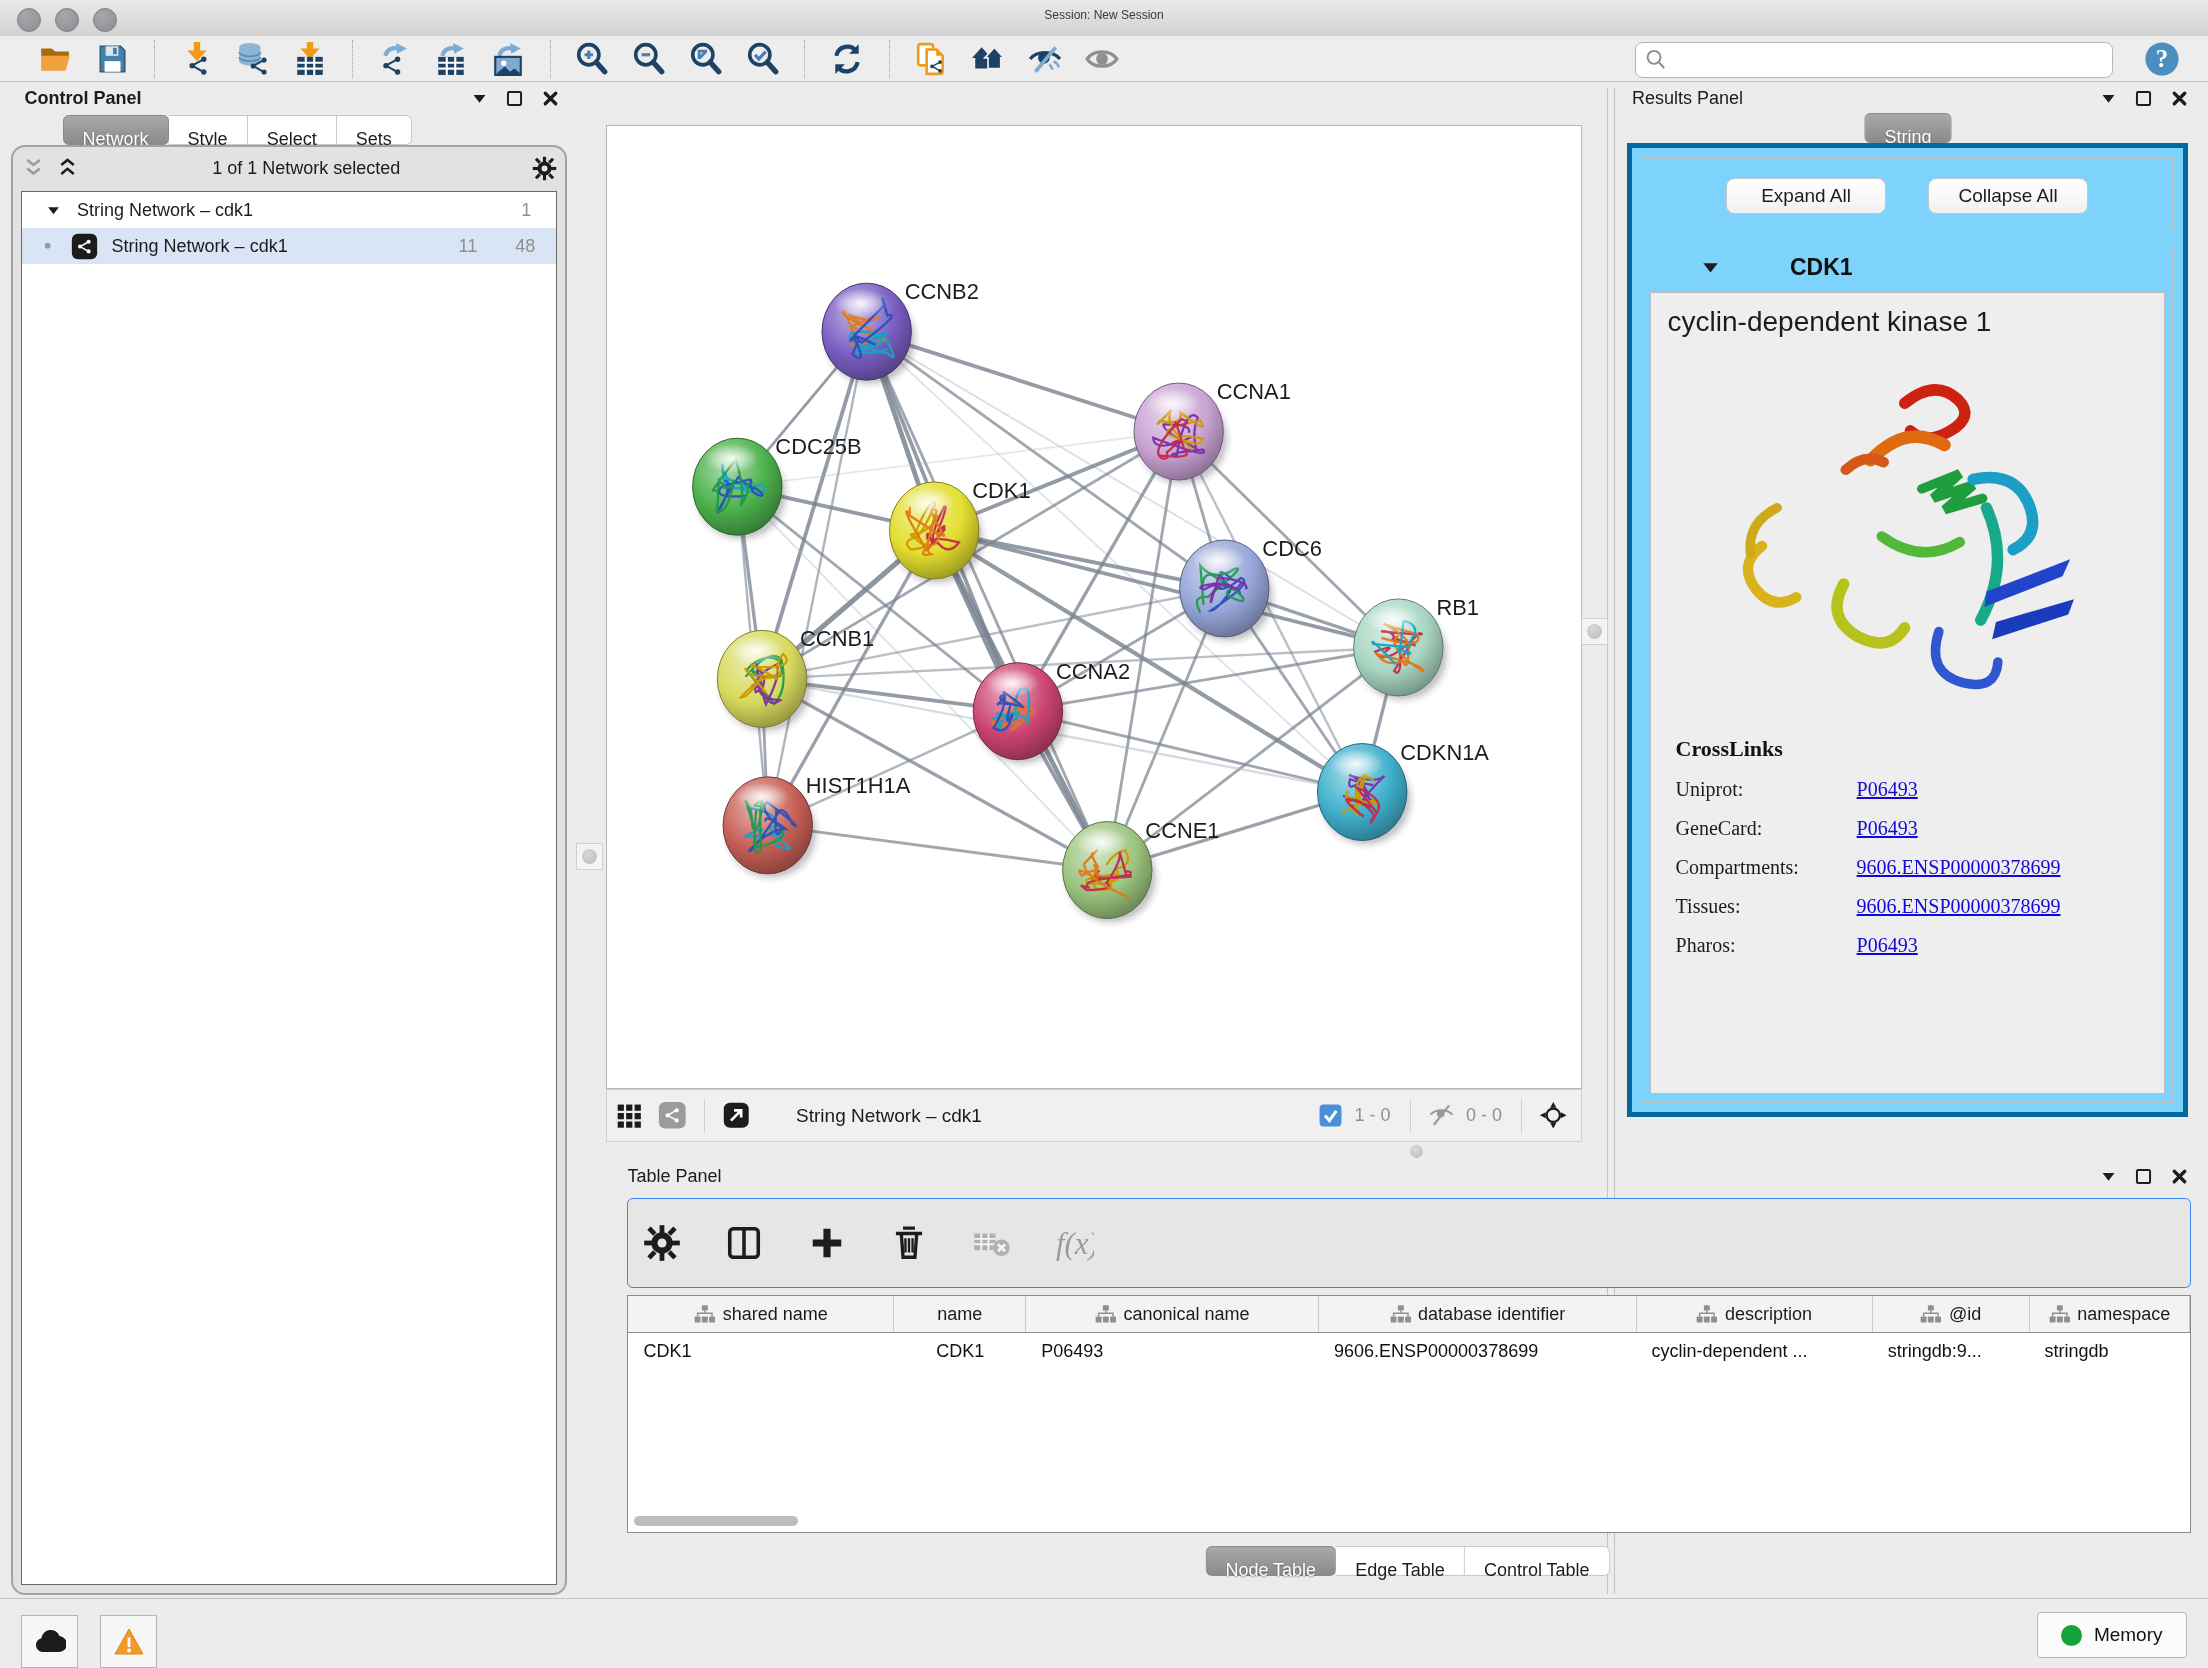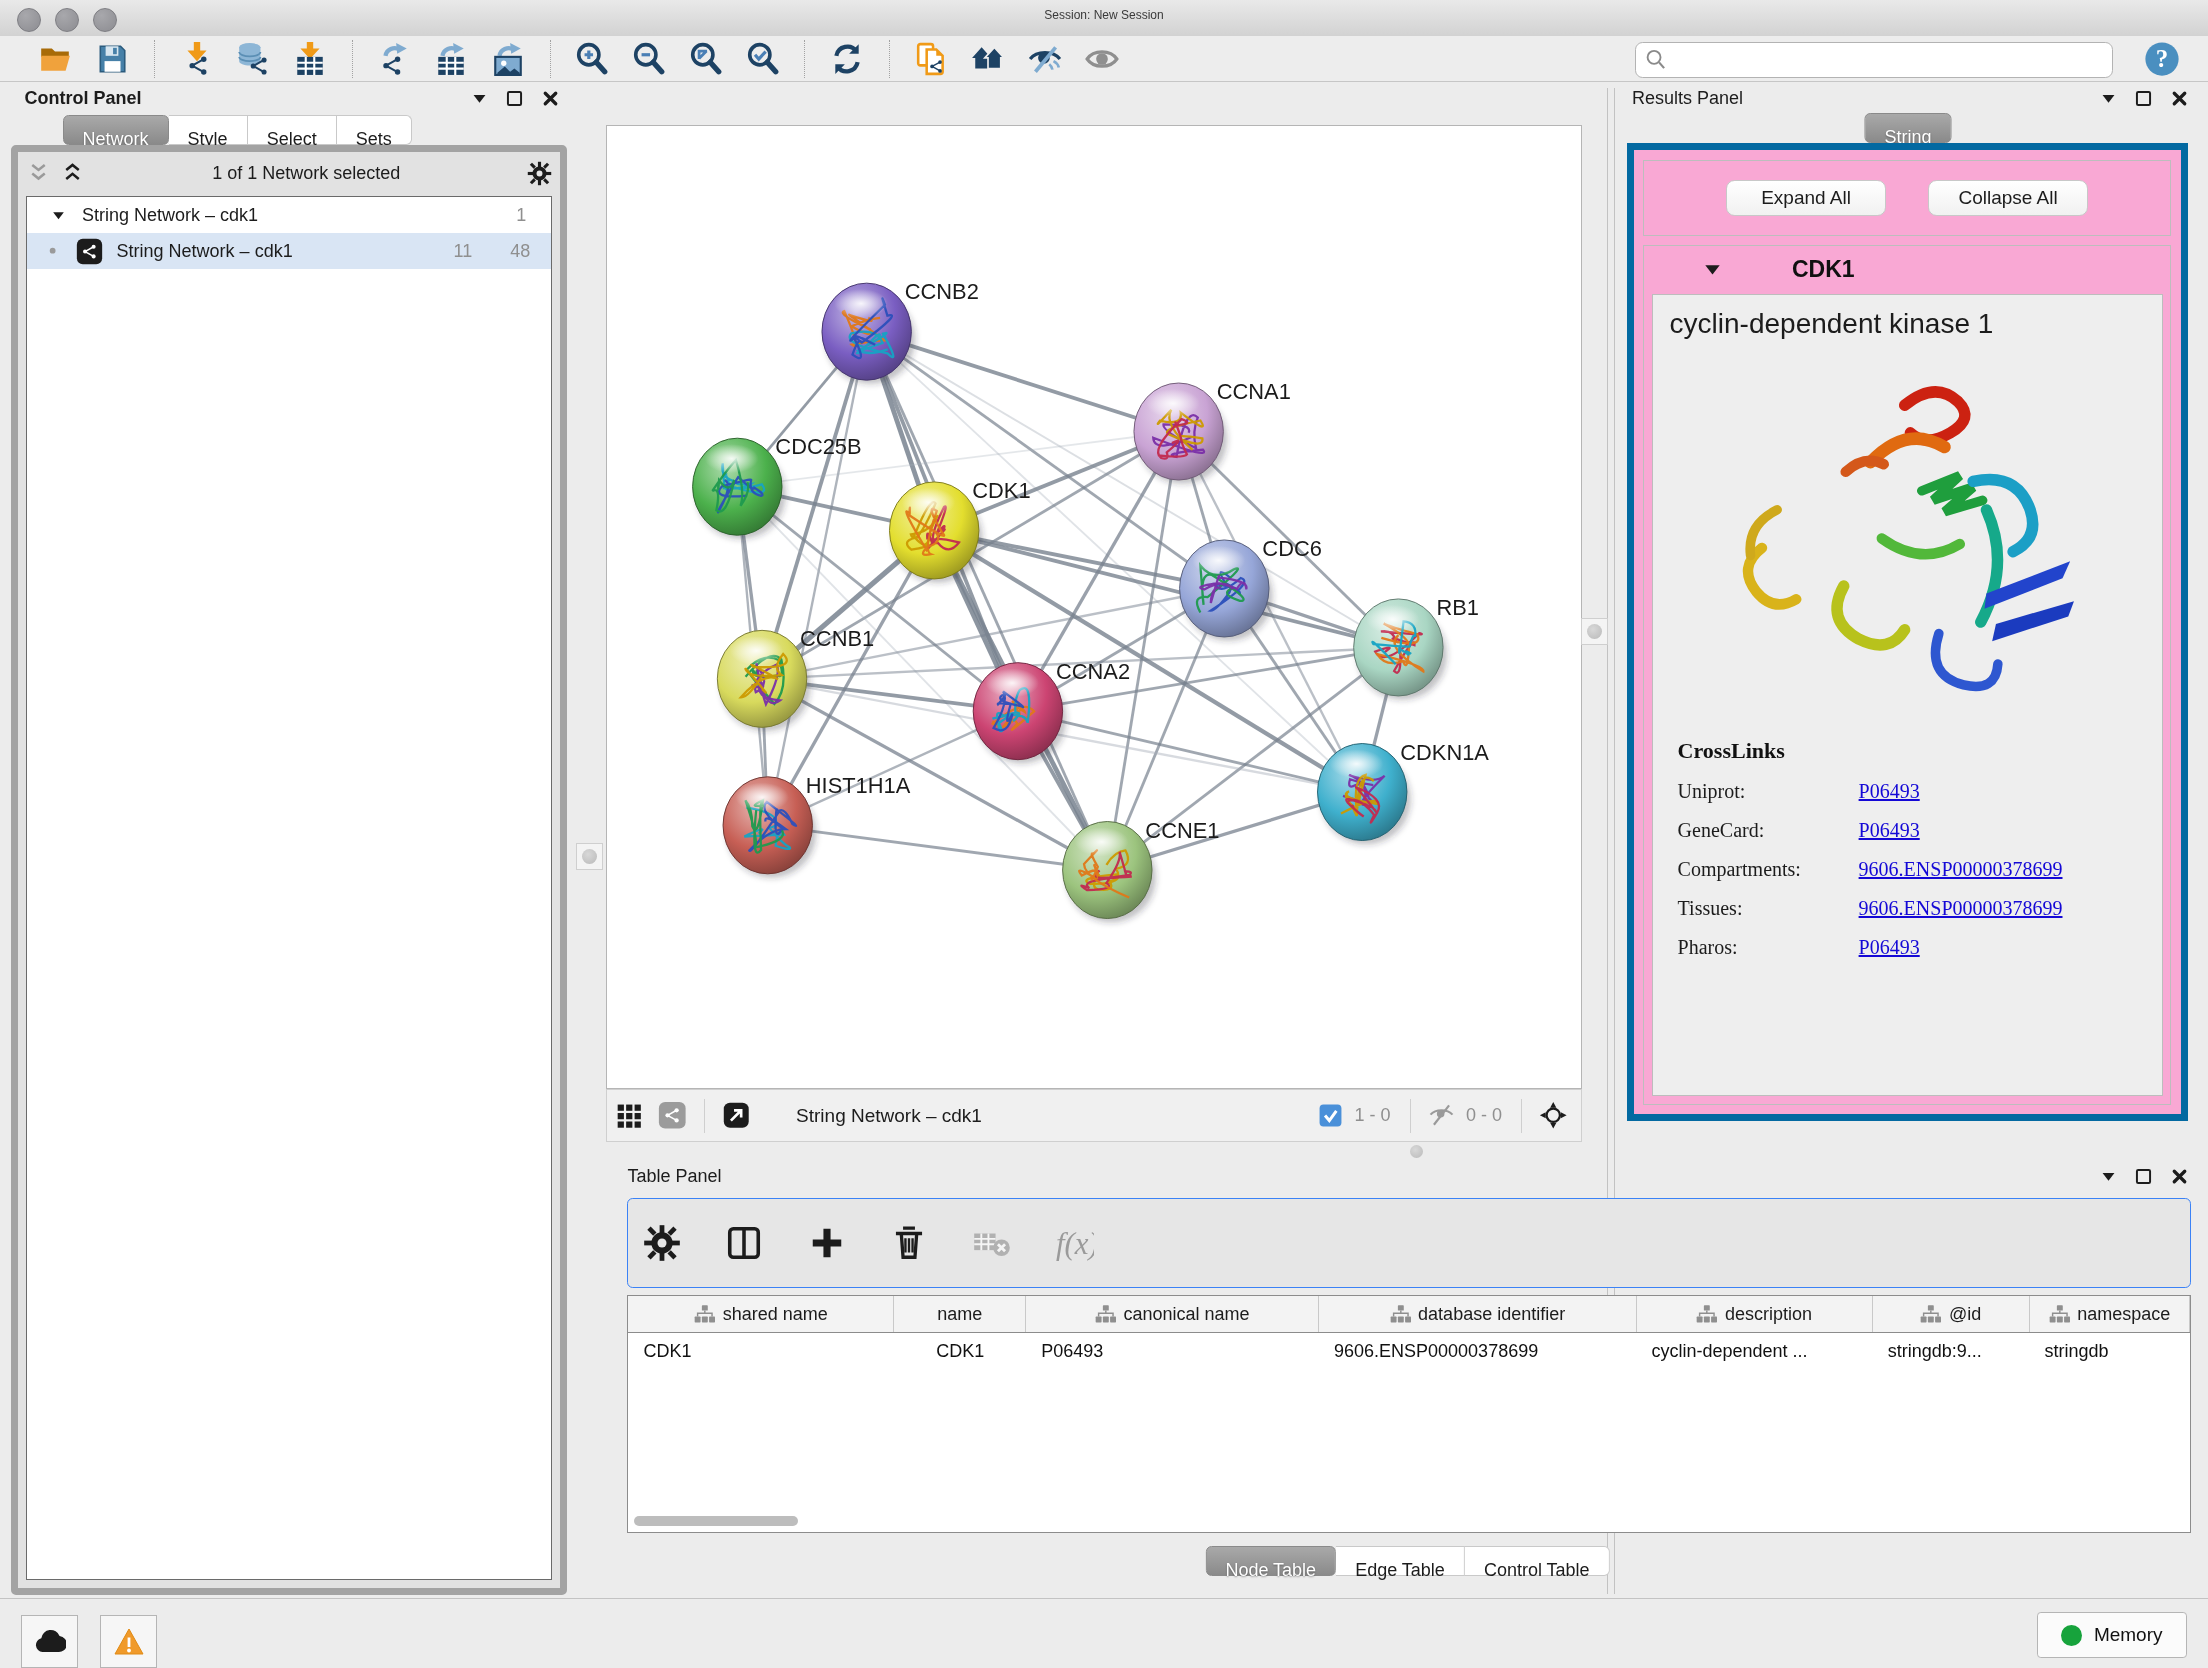--- a/index.html
+++ b/index.html
@@ -33,21 +33,21 @@
     font-size:18px;color:#1c1c1c;cursor:pointer;display:inline-block;box-sizing:border-box;}
   .tab:first-child{border-left:1px solid #c9c9c9;border-radius:5.7px 0 0 5.7px;}
   .tab:last-child{border-radius:0 5.7px 5.7px 0;}
   .tab.active{background:linear-gradient(#a9a9a9,#8a8a8a);color:#fff;border-color:#8a8a8a;border-radius:5.7px;
     text-shadow:0 1px 1.9px rgba(0,0,0,.35);}
 
   
   #control-panel{position:absolute;left:7.6px;top:88px;width:563px;height:1507px;}
   #cp-tabs{position:absolute;left:55px;top:27px;white-space:nowrap;}
   #cp-card{position:absolute;left:3.8px;top:57px;right:3.8px;bottom:0;background:#e2e2e2;
-    border:7px solid #a3a3a3;border-radius:5px;}
+    border:2px solid #a3a3a3;border-radius:14px;}
   #cp-toolbar{position:absolute;left:7.6px;right:7.6px;top:5.7px;height:32px;display:flex;align-items:center;}
   #cp-toolbar .icon{width:25px;height:25px;cursor:pointer;}
   #cp-status{flex:1;text-align:center;font-size:18px;color:#1c1c1c;}
   #cp-tree{position:absolute;left:7.6px;right:7.6px;top:44px;bottom:7.6px;background:#fff;border:1.9px solid #6a6a6a;overflow:hidden;}
   .tree-row{position:relative;height:36px;display:flex;align-items:center;font-size:18px;color:#1c1c1c;}
   .tree-row.selected{background:#d9e5f4;}
   .tree-row .icon{flex:none;}
   .tree-count{color:#8f8f8f;font-size:18px;}
 
   
@@ -55,21 +55,21 @@
   #view-toolbar{position:absolute;left:606px;top:1089px;width:976px;height:53px;background:#f0f0f0;
     border:1px solid #cfcfcf;box-sizing:border-box;display:flex;align-items:center;}
   #view-toolbar .vb-icon{width:28.5px;height:28.5px;margin:0 7.6px;cursor:pointer;}
   #view-title{font-size:19px;color:#1c1c1c;margin-left:38px;}
   .vb-count{font-size:18px;color:#8f8f8f;margin:0 9.5px 0 3.8px;}
   .vb-sep{height:34px;border-left:1px solid #cfcfcf;margin:0 9.5px;}
 
   
   #results-panel{position:absolute;left:1617px;top:88px;width:582px;height:1507px;}
   #rp-tab{position:absolute;left:50%;transform:translateX(-50%);top:25px;}
-  #rp-card{position:absolute;left:9.5px;right:11.4px;top:55px;height:964px;background:#f9a8d4;border:7px solid #0369a1;}
+  #rp-card{position:absolute;left:9.5px;right:11.4px;top:55px;height:964px;background:#7dd3fc;border:5px solid #0369a1;}
   #rp-buttonbox{position:absolute;left:9.5px;right:9.5px;top:9.5px;height:74px;border:1px solid #bdbdbd;
     display:flex;align-items:center;justify-content:center;gap:42px;}
   .rp-btn{min-width:160px;height:36px;background:linear-gradient(#ffffff,#f1f1f1);border:1px solid #c8c8c8;
     border-radius:8.6px;font-size:19px;color:#1c1c1c;cursor:pointer;font-family:"Liberation Sans",sans-serif;}
   #rp-content{position:absolute;left:9.5px;right:9.5px;top:95px;bottom:9.5px;border:1px solid #bdbdbd;}
   #rp-generow{height:46px;display:flex;align-items:center;}
   #rp-generow .icon{width:23px;height:23px;margin-left:57px;cursor:pointer;}
   #rp-gene{font-size:23px;font-weight:bold;color:#111;margin-left:68px;}
   #rp-inner{position:absolute;left:7.6px;right:7.6px;top:48px;bottom:7.6px;border:1px solid #bdbdbd;background:#eeeeee;overflow:hidden;}
   #rp-desc{font-size:28px;color:#1c1c1c;padding:13.3px 0 3.8px 17px;}

